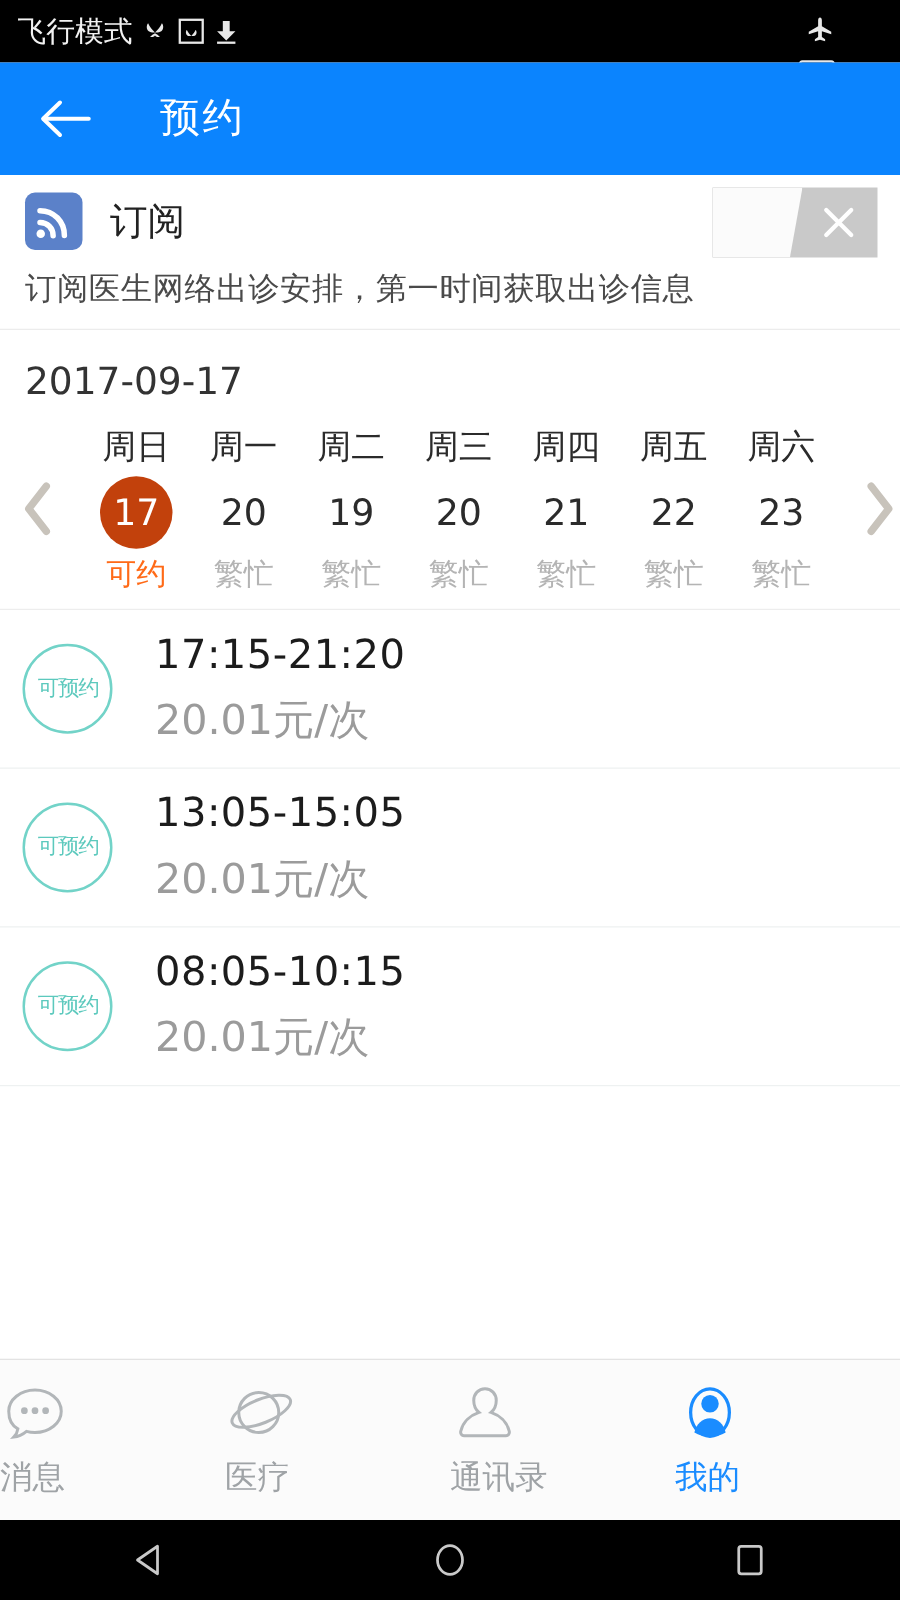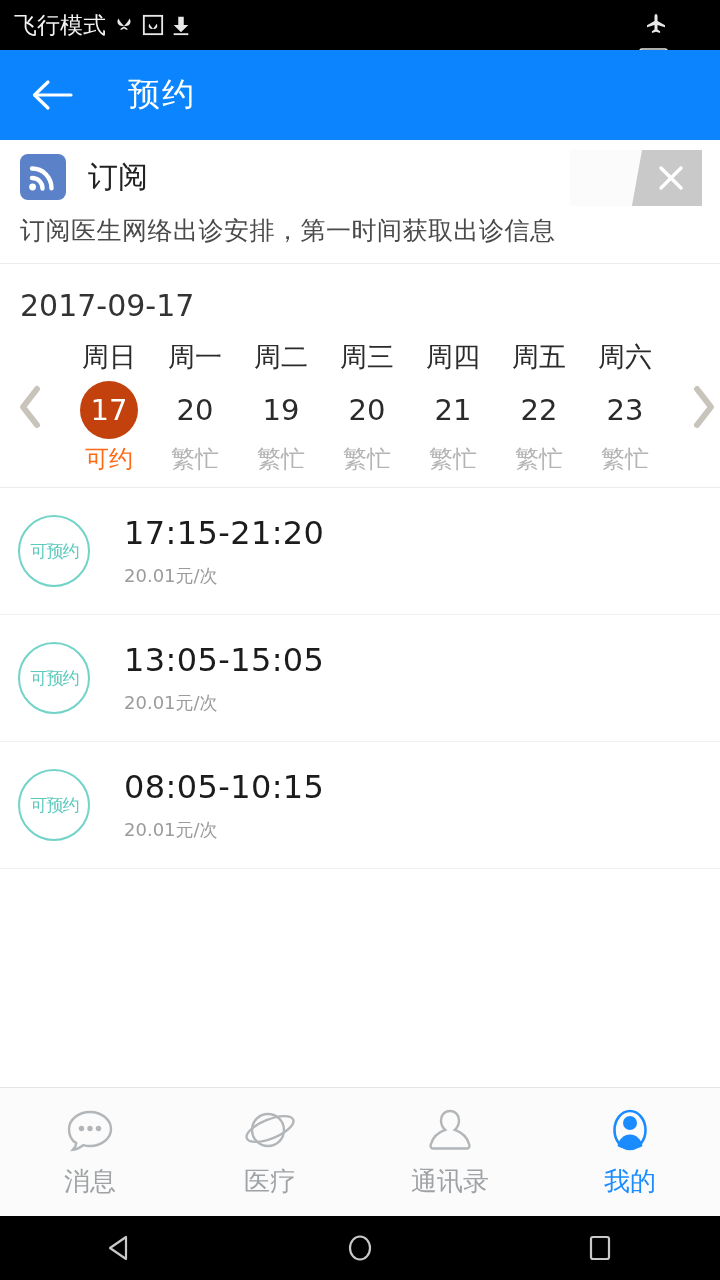--- a/index.html
+++ b/index.html
@@ -249,38 +249,38 @@
     display: flex;
     flex-direction: column;
     justify-content: center;
   }
   .slot-time {
     font-size: 32px;
     color: #1c1c1c;
     letter-spacing: 0.4px;
   }
   .slot-price {
-    font-size: 18px;
+    font-size: 33px;
     color: #9b9b9b;
     margin-top: 12px;
   }
 
   
   .bottom-nav {
     height: 128px;
     background: #fbfbfb;
     border-top: 1px solid #e3e3e3;
     display: flex;
     flex: 0 0 auto;
   }
   .nav-item {
     flex: 1 1 0;
     display: flex;
     flex-direction: column;
-    align-items: center;
+    align-items: flex-start;
     justify-content: center;
     cursor: pointer;
     gap: 6px;
   }
   .nav-label {
     font-size: 26px;
     color: #9fa3a6;
   }
   .nav-item.active .nav-label {
     color: #1a8cff;

